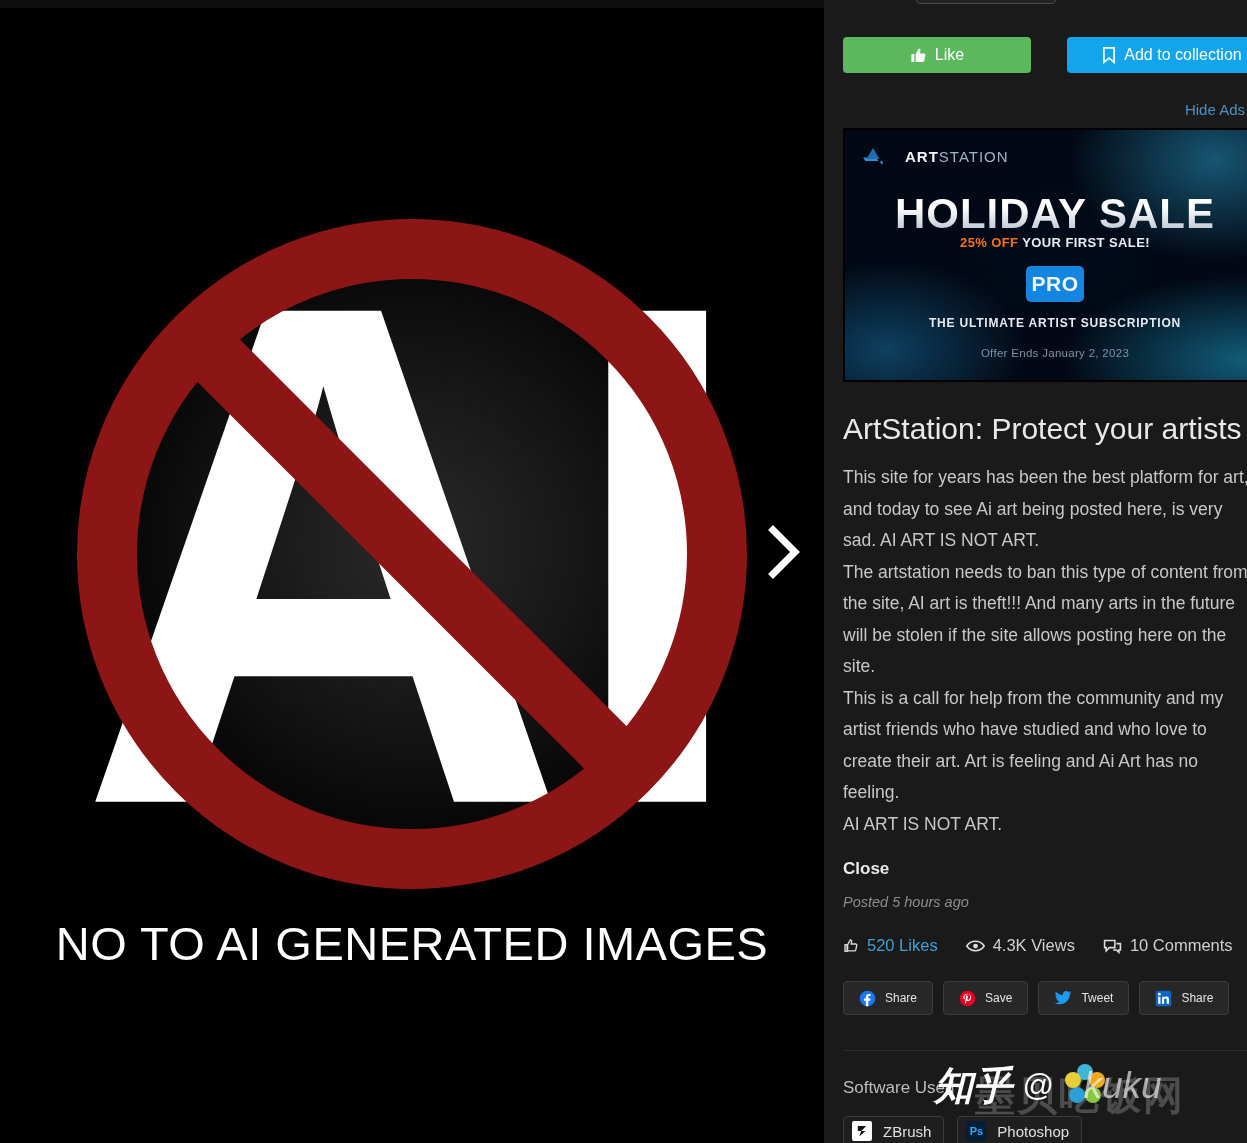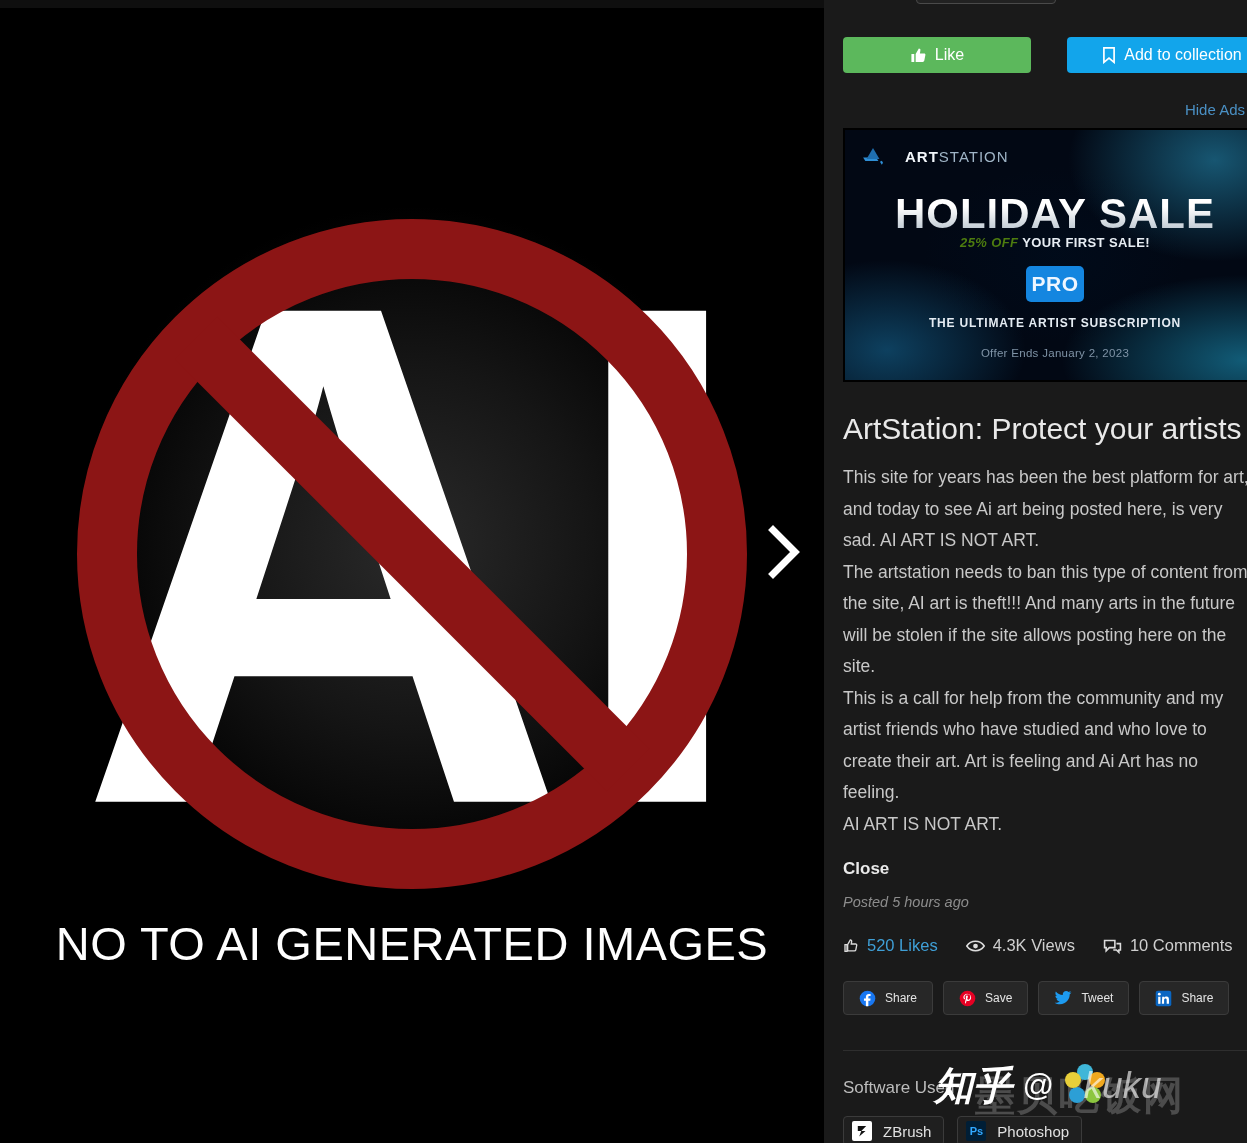--- a/index.html
+++ b/index.html
@@ -121,21 +121,21 @@
     position: absolute; left: 0; right: 0; top: 60px; text-align: center;
     font-size: 42px; font-weight: 700; letter-spacing: 1px;
     background: linear-gradient(180deg, #ffffff 35%, #a9b7c4 100%);
     -webkit-background-clip: text; background-clip: text; color: transparent;
     font-family: "Liberation Sans", sans-serif;
   }
   .ad-sub {
     position: absolute; left: 0; right: 0; top: 105px; text-align: center;
     font-size: 13px; font-weight: 700; letter-spacing: 0.4px; color: #e8eef4;
   }
-  .ad-sub .pct { color: #4d7c0f; font-style: italic; }
+  .ad-sub .pct { color: #f97316; }
   .ad-pro {
     position: absolute; left: 50%; top: 136px; transform: translateX(-50%);
     width: 58px; height: 36px; border-radius: 5px; background: #1486e0;
     display: flex; align-items: center; justify-content: center;
     color: #eef6ff; font-size: 21px; font-weight: 700; letter-spacing: 0.5px;
   }
   .ad-ult {
     position: absolute; left: 0; right: 0; top: 186px; text-align: center;
     font-size: 12px; font-weight: 700; letter-spacing: 0.8px; color: #e5ecf3;
   }

